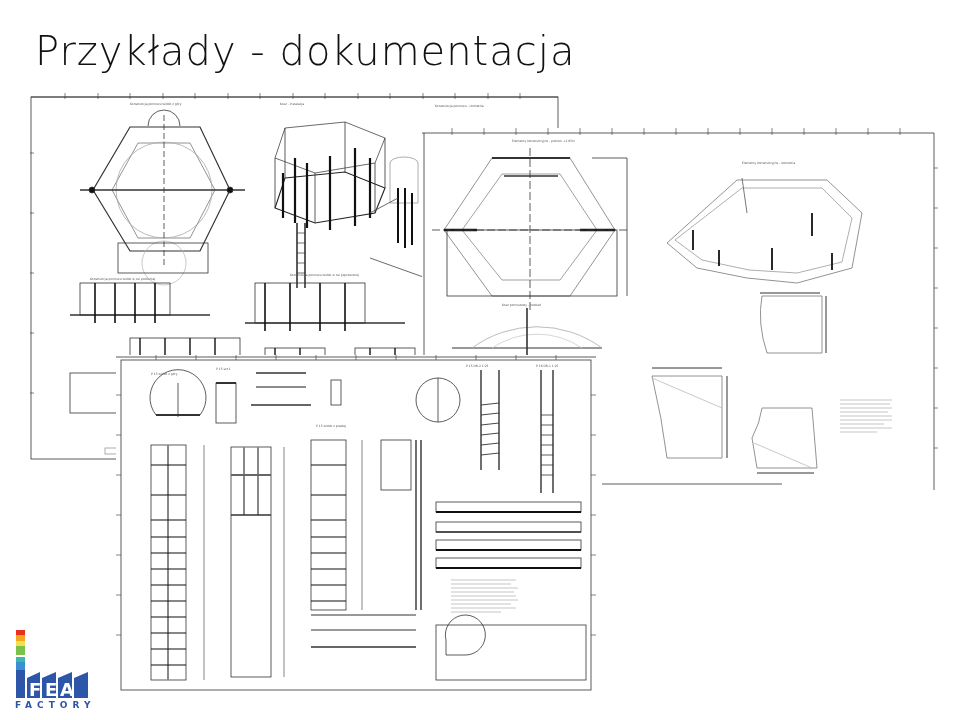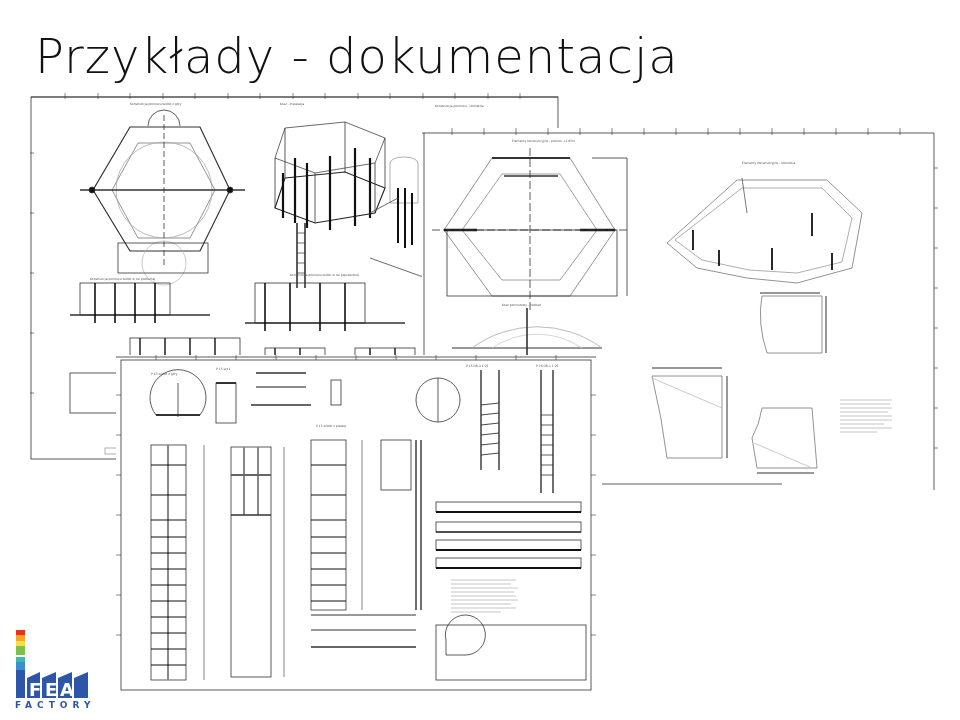--- a/index.html
+++ b/index.html
@@ -1,17 +1,17 @@
 <!DOCTYPE html>
 <html><head>
   <meta charset="utf-8">
   <style>
     html, body { margin:0; padding:0; }
     body { width:960px; height:720px; background:#ffffff; position:relative; overflow:hidden; font-family:"DejaVu Sans", sans-serif; }
-    .title { position:absolute; left:35px; top:28px; font-size:48px; font-weight:300; color:#111; letter-spacing:1px; font-family:"DejaVu Sans", sans-serif; }
+    .title { position:absolute; left:35px; top:28px; font-size:40px; font-weight:300; color:#111; letter-spacing:1px; font-family:"DejaVu Sans", sans-serif; }
     .sheet { position:absolute; background:#fff; overflow:hidden; }
     .sheet svg { position:absolute; left:0; top:0; }
     .logo { position:absolute; left:12px; top:628px; width:80px; height:82px; }
     .logo-word { position:absolute; left:15px; top:700px; font-size:9px; letter-spacing:5px; color:#2d56a8; font-weight:bold; }
   </style>
 </head>
 <body>
 
 <div class="title">Przykłady - dokumentacja</div>
 

